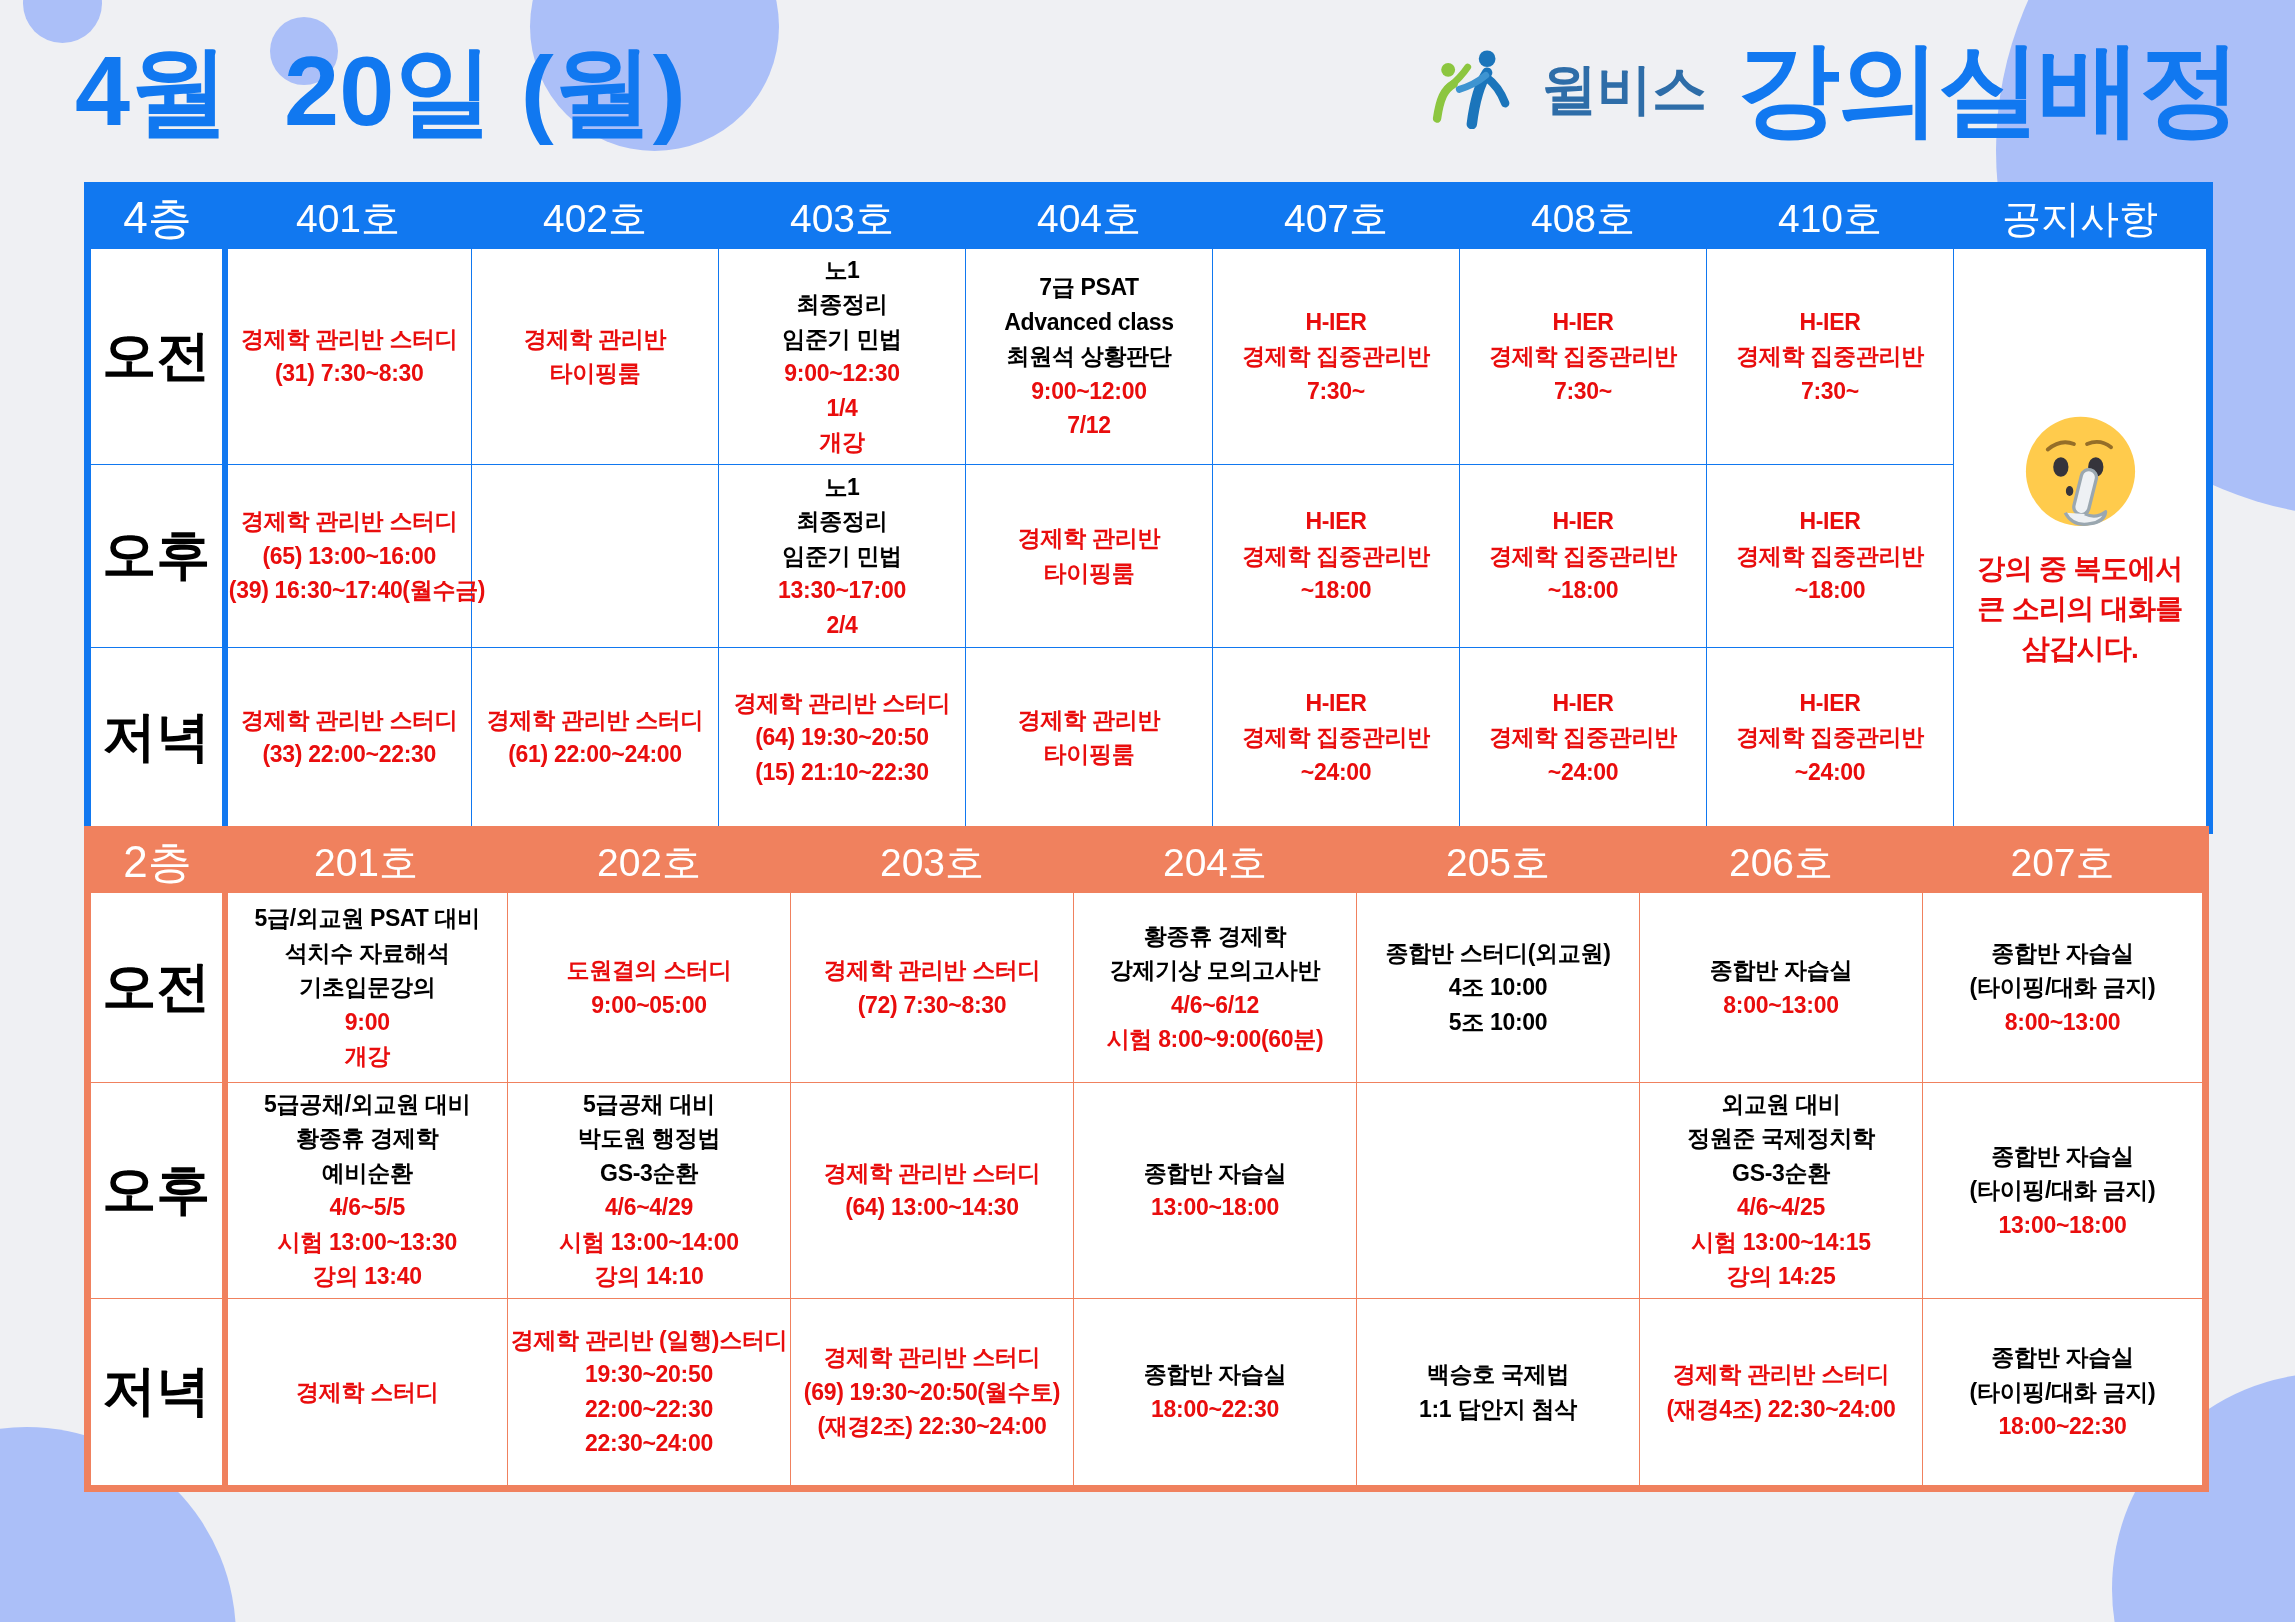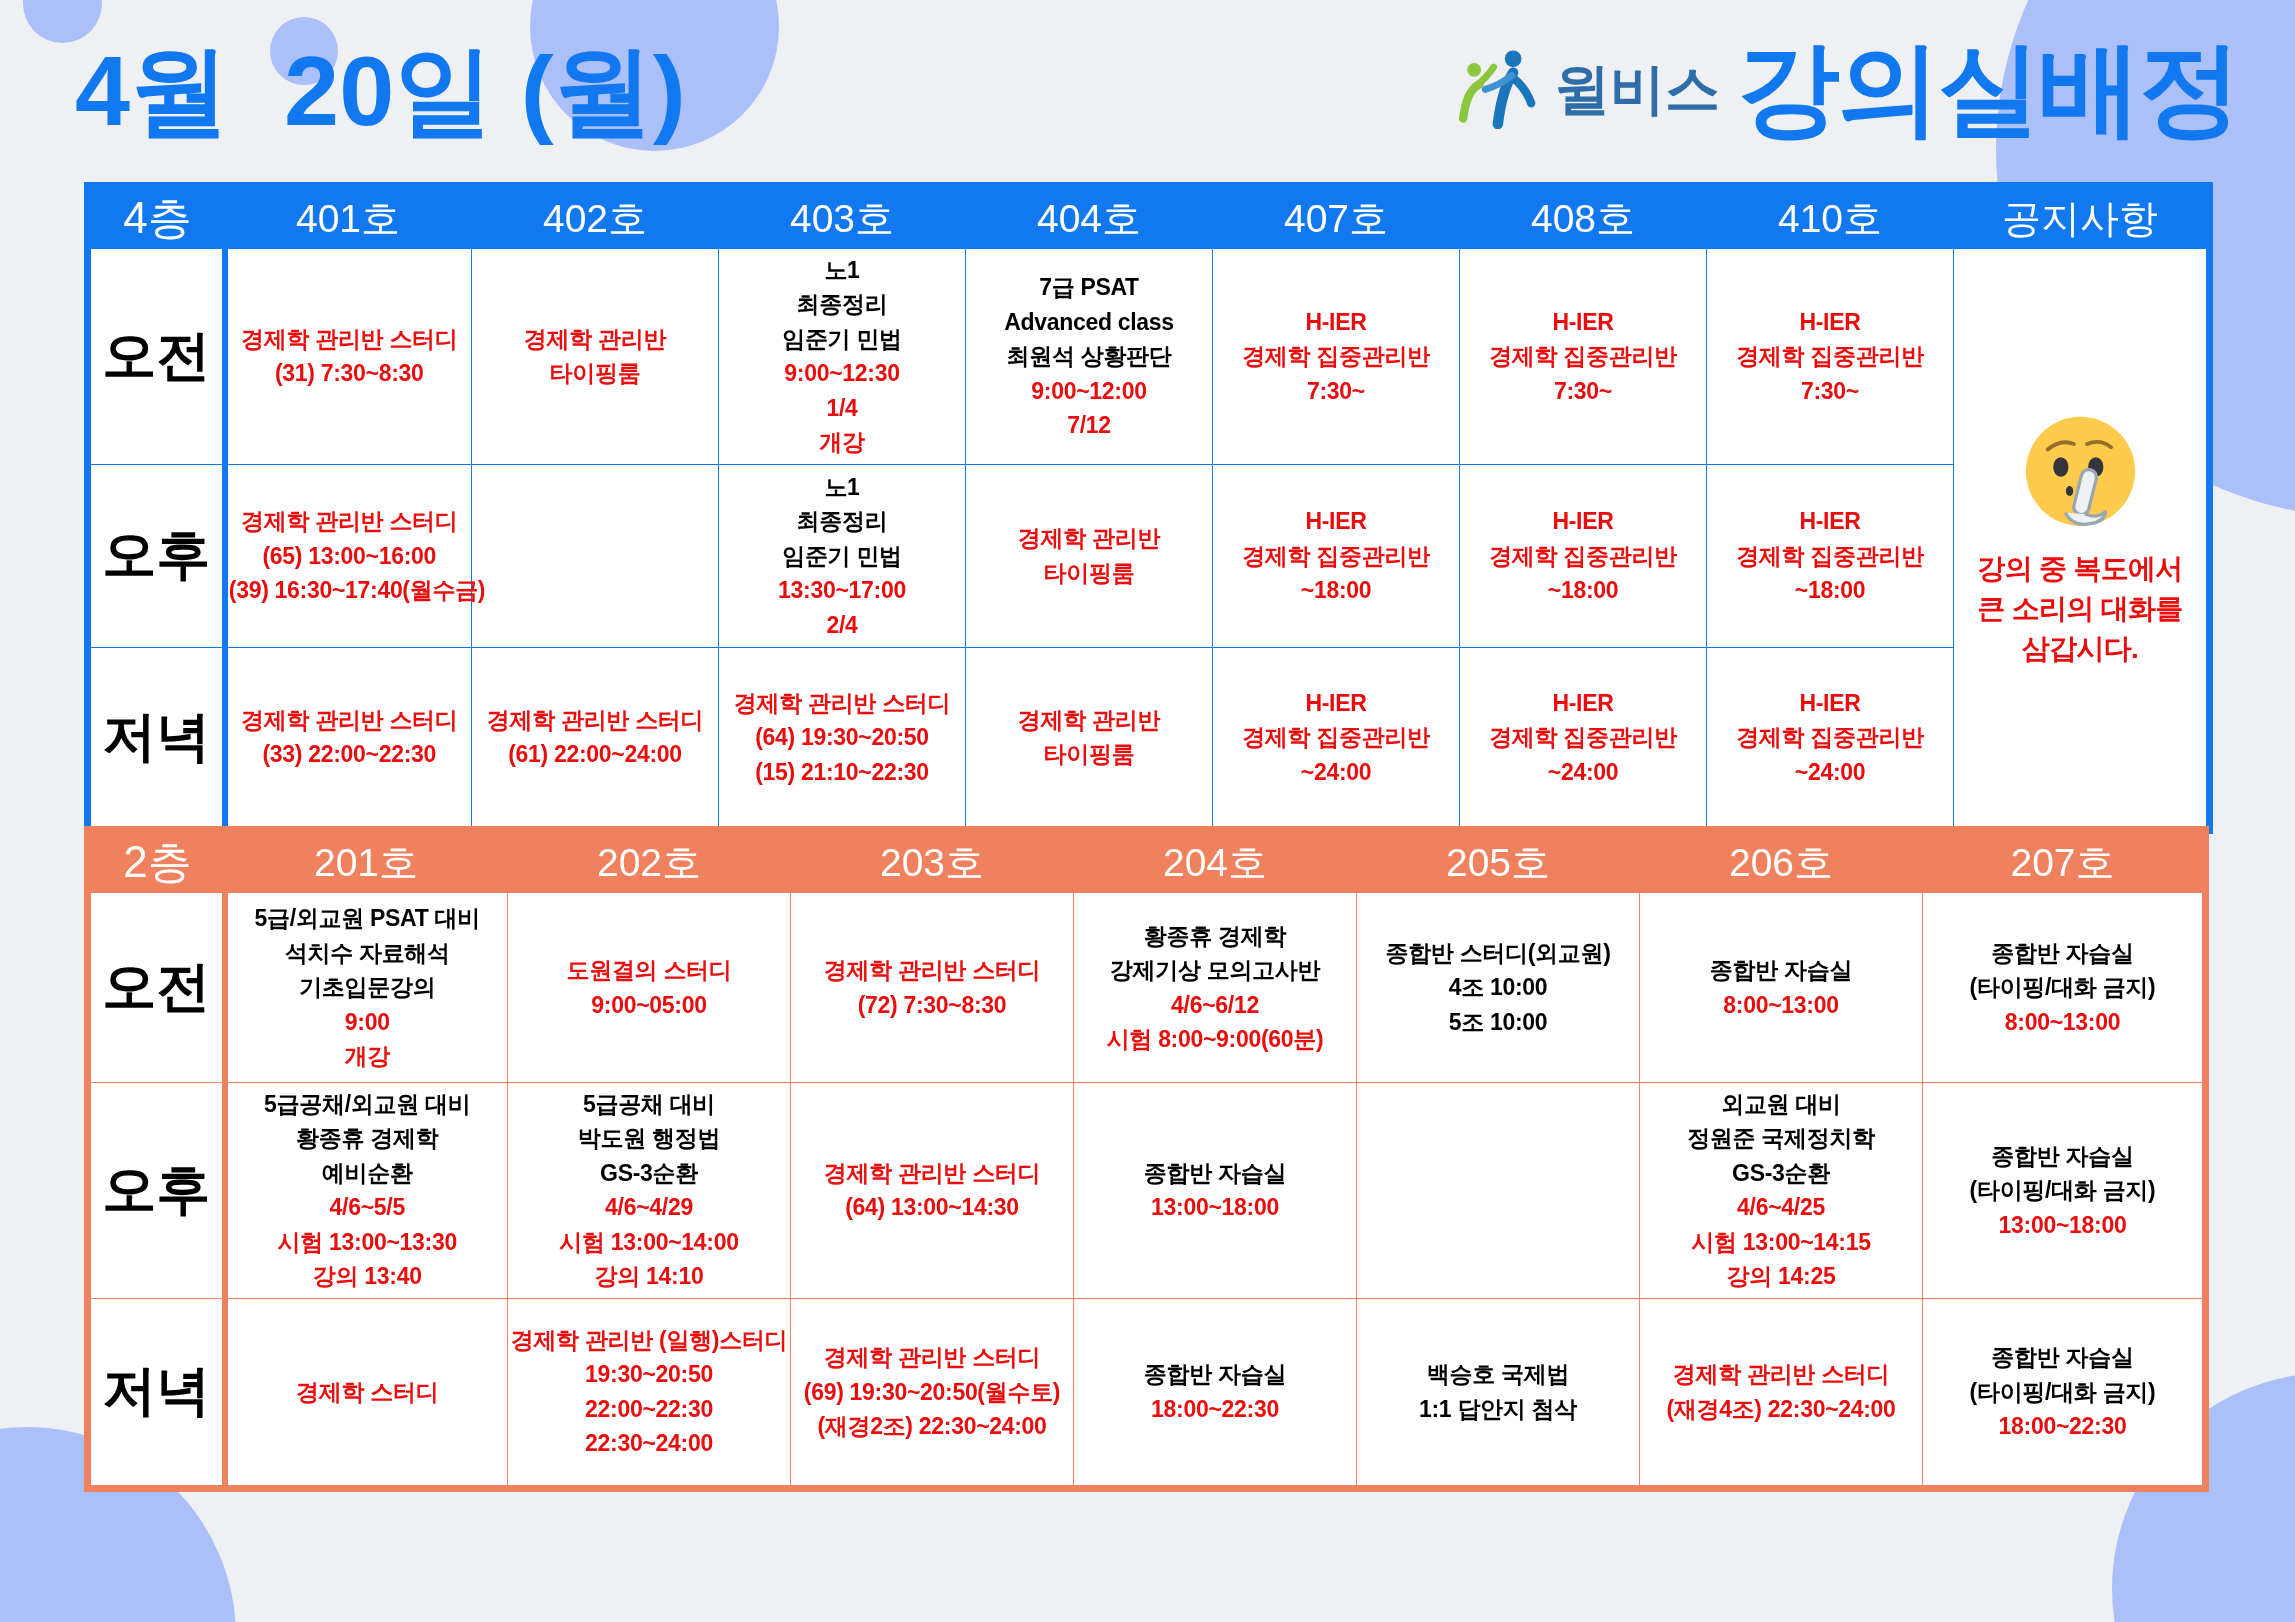--- a/index.html
+++ b/index.html
@@ -21,21 +21,21 @@
   .c5{left:-183px;top:1427px;width:419px;height:419px}
   .c6{left:2112px;top:1373px;width:432px;height:432px}
 
   .date-title{
     position:absolute;left:75px;top:26px;z-index:2;
     font-size:99px;font-weight:800;color:var(--blue);
     letter-spacing:0;white-space:pre;
   }
   .brand-row{
     position:absolute;top:31px;right:56px;height:118px;z-index:2;
-    display:flex;align-items:center;gap:4px;
+    display:flex;align-items:center;gap:17px;
   }
   .brand-primary{font-size:55px;font-weight:800;color:#2E6DA8;white-space:pre}
   .brand-secondary{font-size:55px;font-weight:800;color:#4B4B52;text-shadow:2.6px 2.6px 0.7px #c3c3c8;white-space:pre}
   .main-title{
     font-size:103px;font-weight:800;color:var(--blue);
     letter-spacing:-2.6px;margin-left:13px;white-space:pre;
   }
 
   table.sched{
     position:absolute;left:84px;width:1944px;z-index:1;

